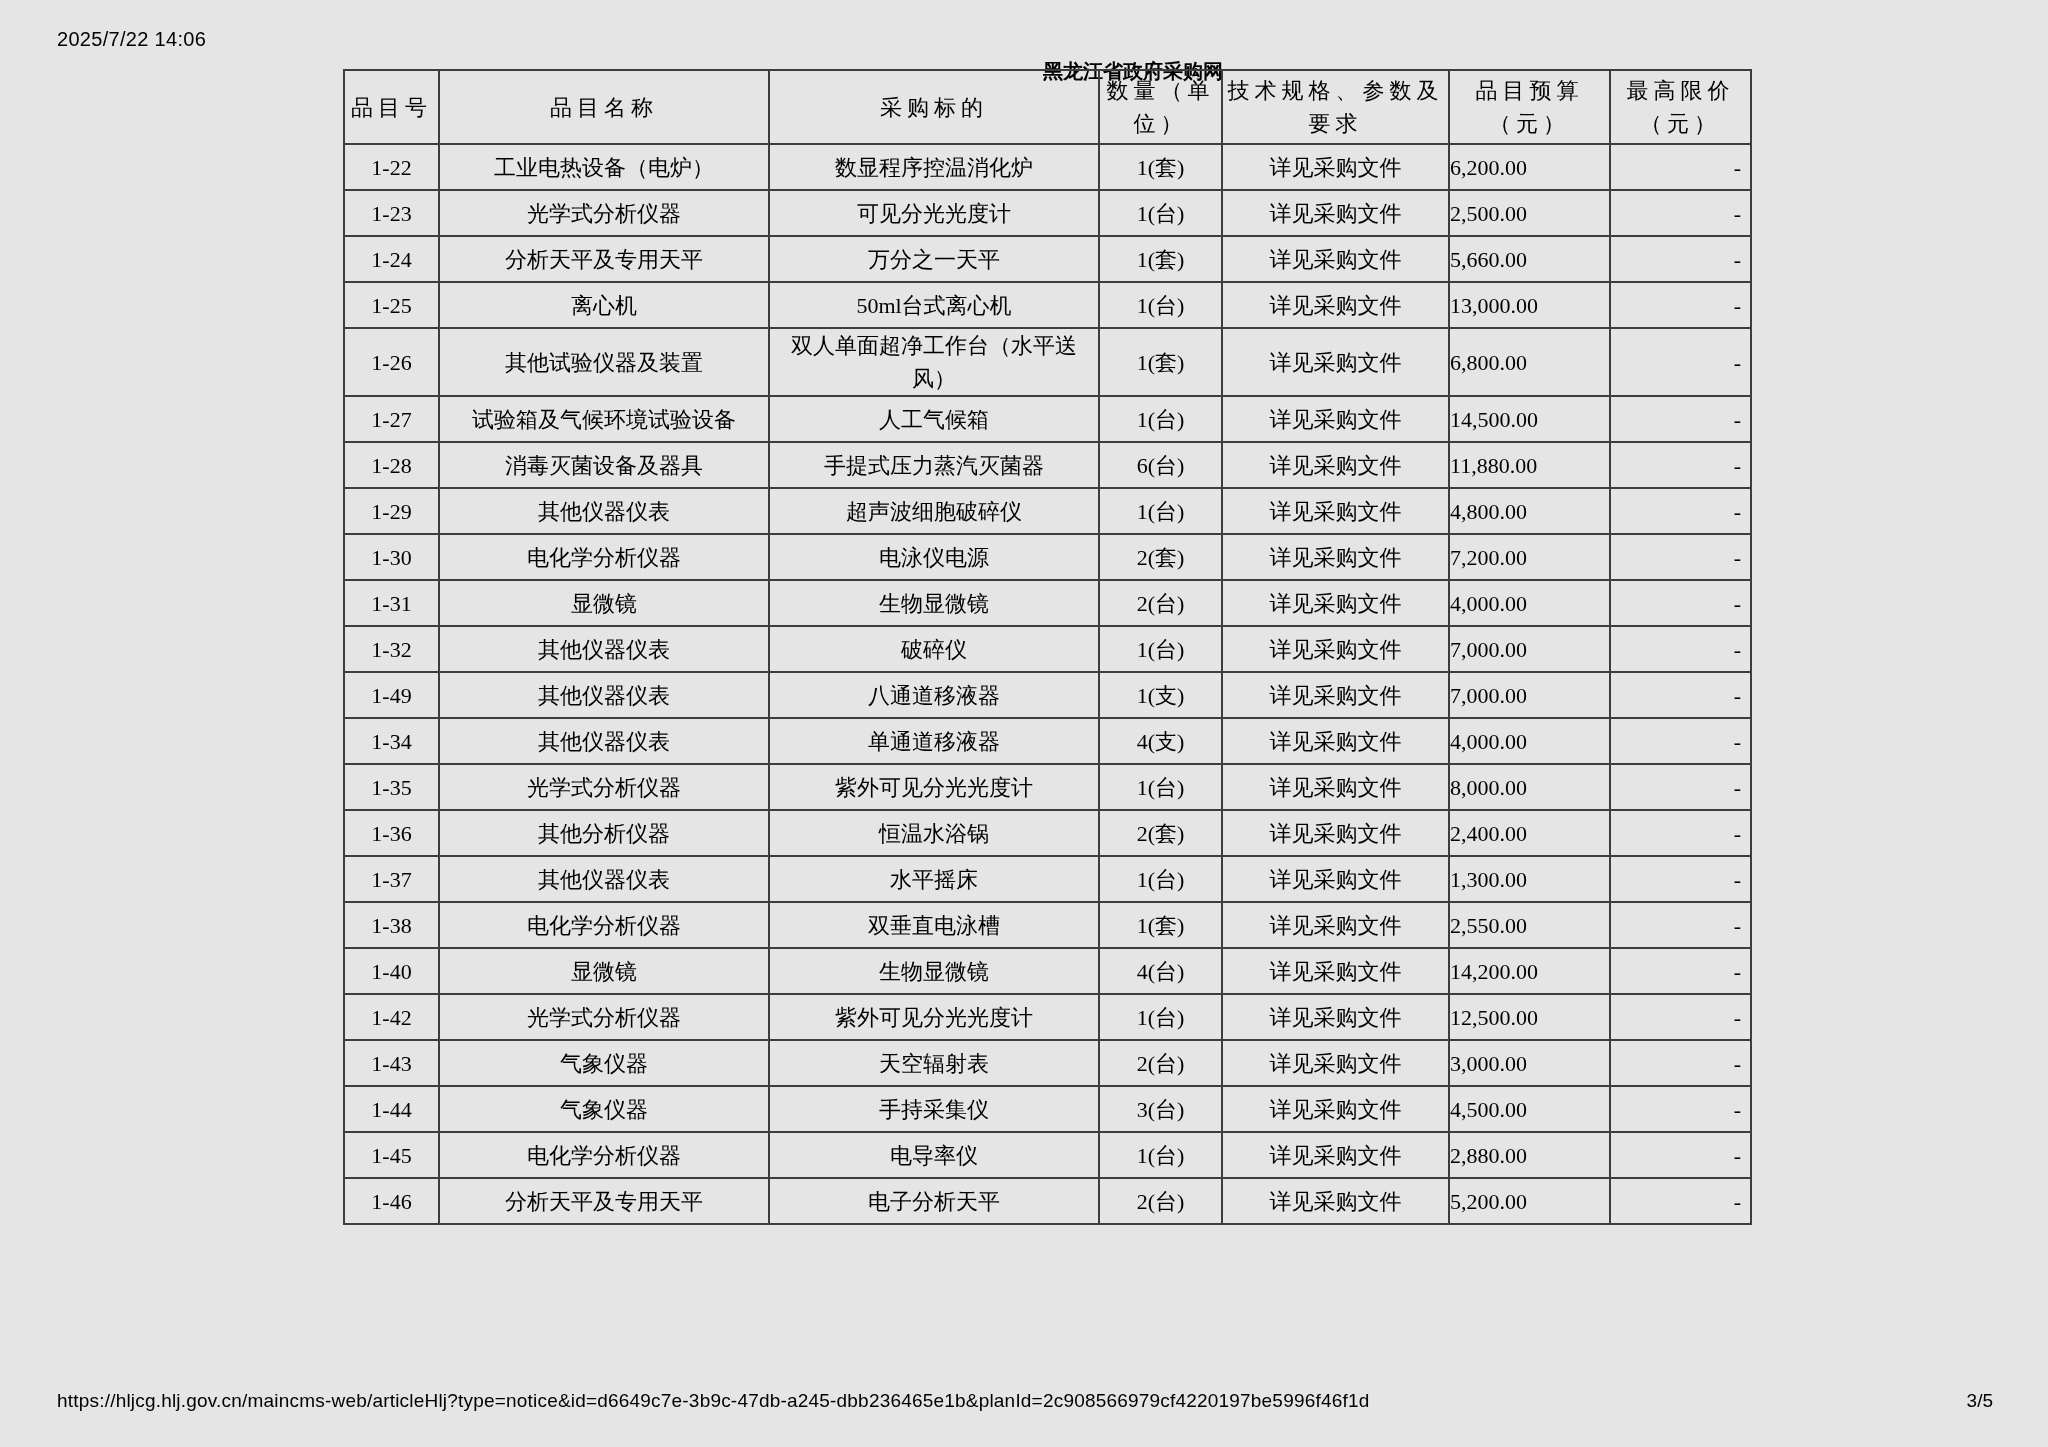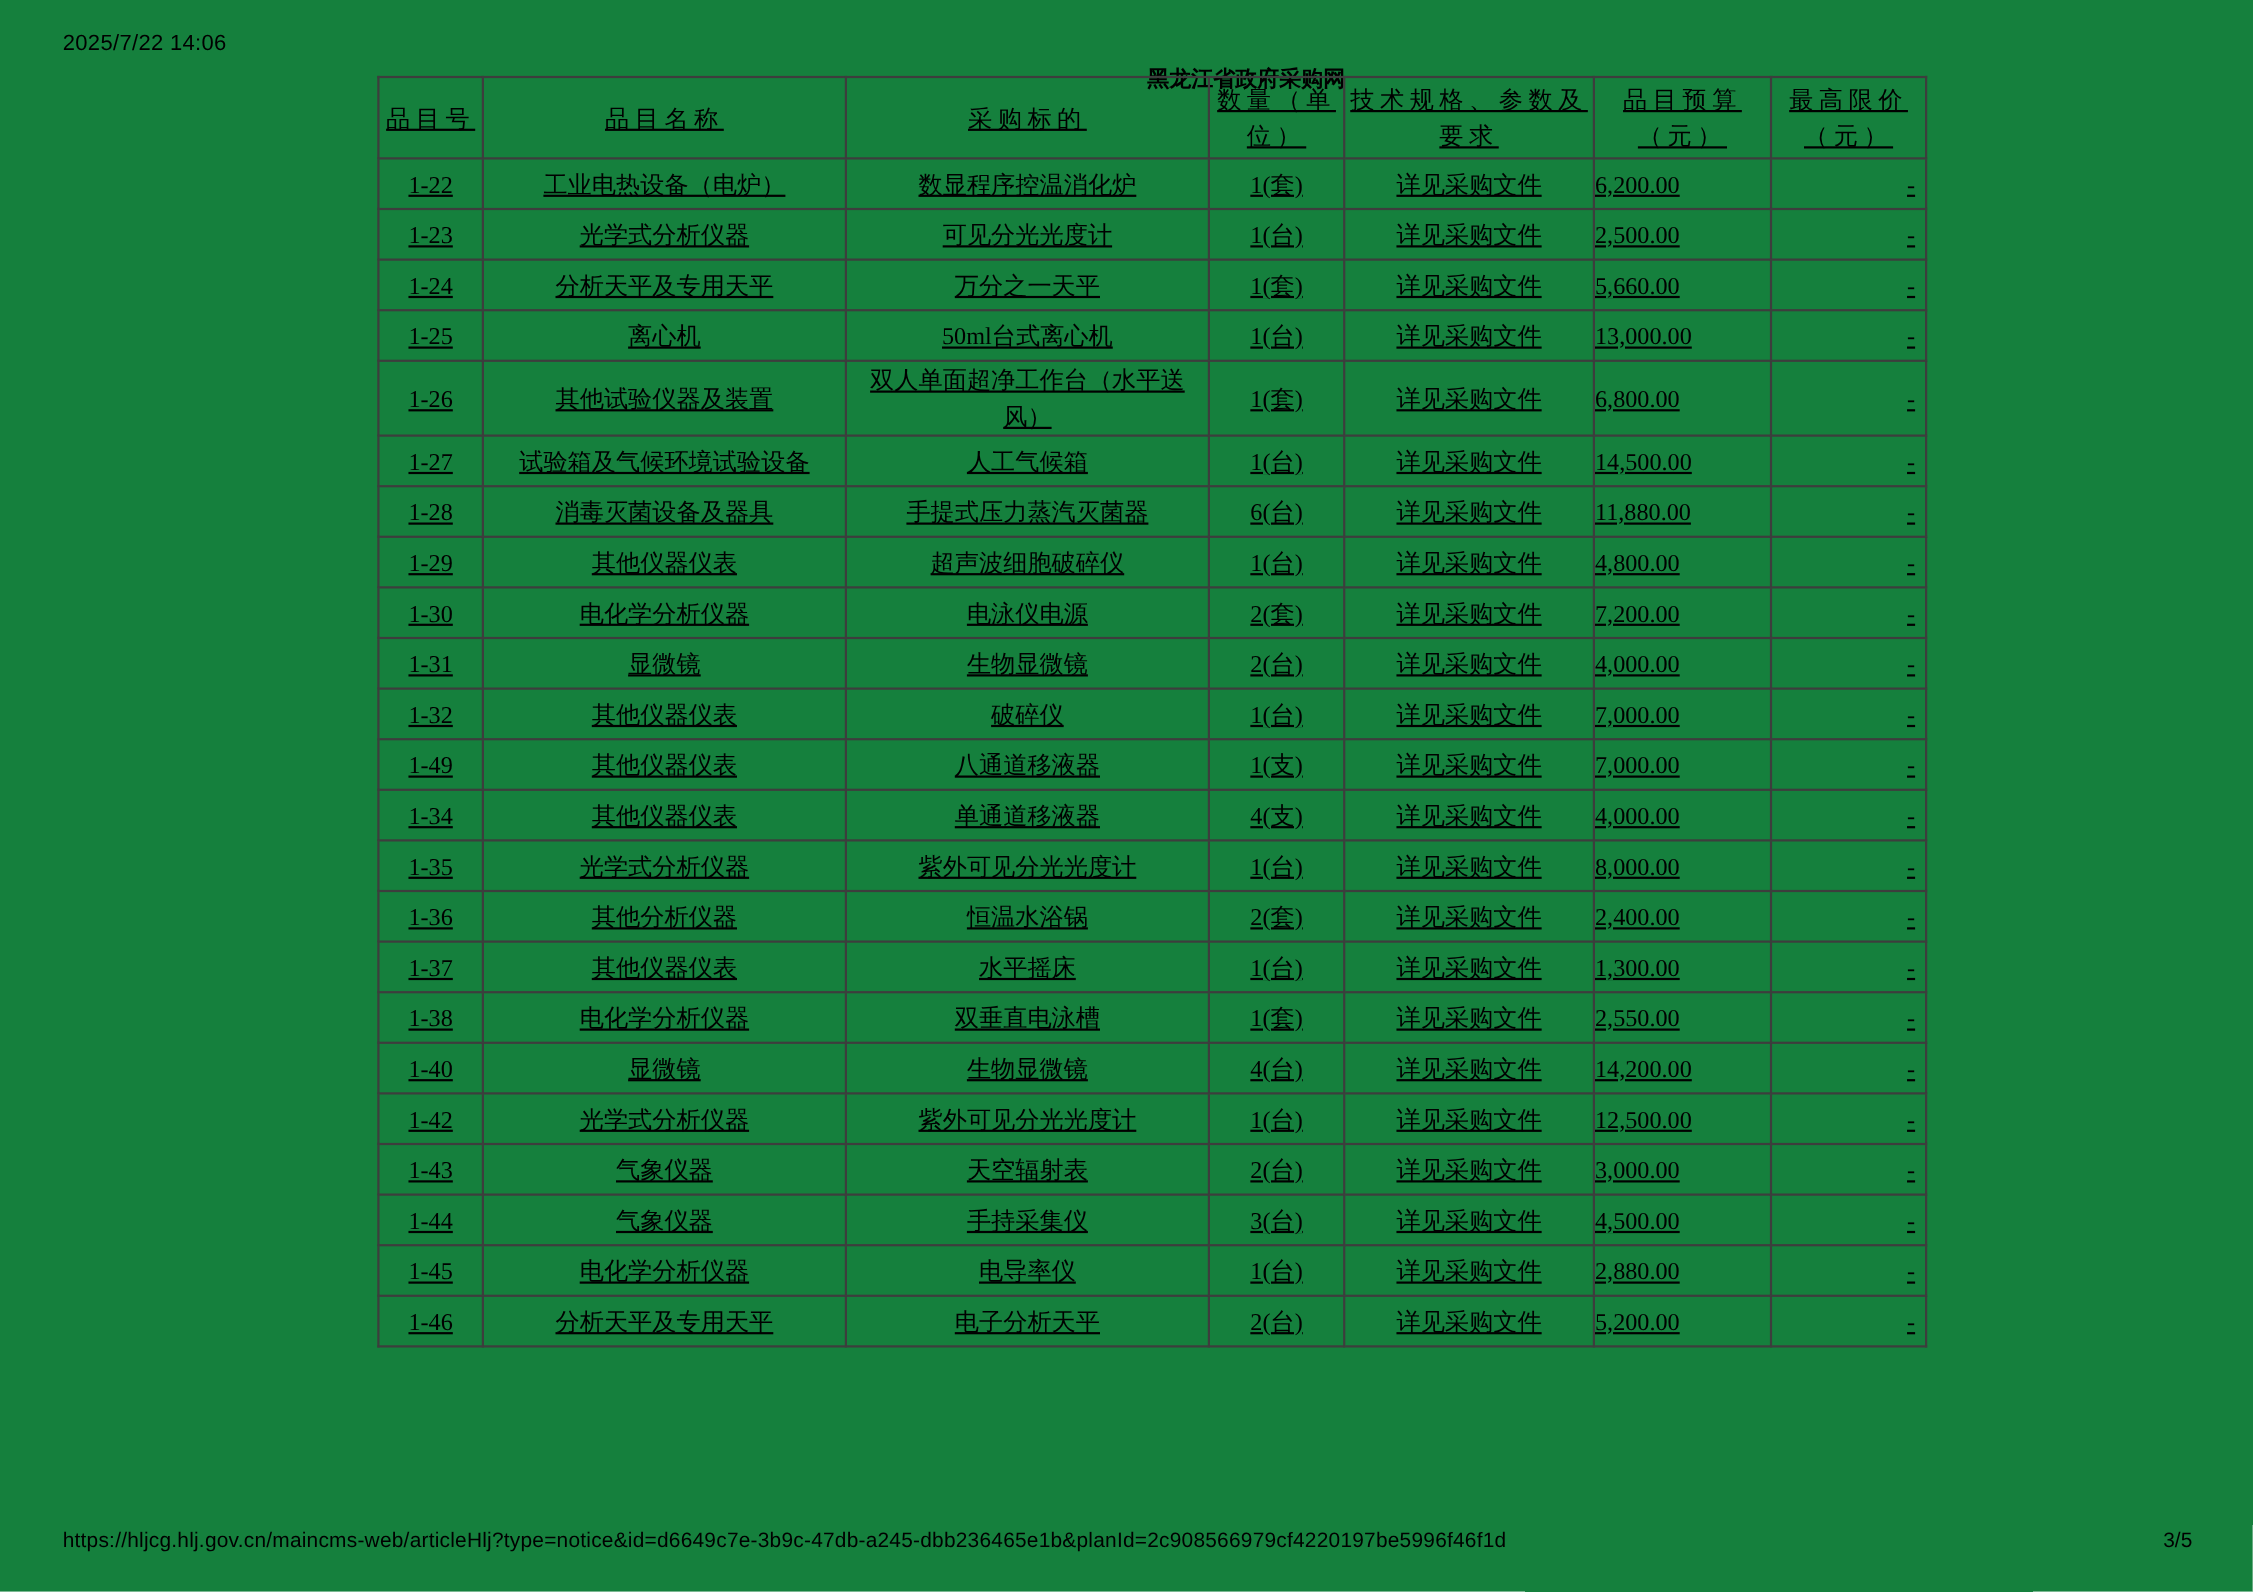--- a/index.html
+++ b/index.html
@@ -1,20 +1,20 @@
 <!DOCTYPE html>
 <html><head>
 <meta charset="utf-8">
 <style>
   html,body { margin:0; padding:0; background:#ffffff; }
   .page {
     position:relative;
     width:2048px;
     height:1447px;
-    background:#15803d;
+    background:#e5e5e5;
     color:#000000;
     font-family:"Liberation Sans", sans-serif;
     overflow:hidden;
   }
   .datetime {
     position:absolute;
     left:57px; top:28px;
     font-size:20px;
     letter-spacing:0.3px;
   }
@@ -27,21 +27,20 @@
   }
   table.procurement {
     position:absolute;
     left:343px; top:69px;
     width:1407px;
     border-collapse:collapse;
     table-layout:fixed;
     font-family:"Liberation Serif", "DejaVu Serif", serif;
     font-size:22px;
     color:#000000;
-    text-decoration:underline;
   }
   table.procurement th,
   table.procurement td {
     border:2px solid #3d3d3d;
     vertical-align:middle;
     white-space:pre-line;
     line-height:1.5;
     padding:0;
     overflow:hidden;
   }

